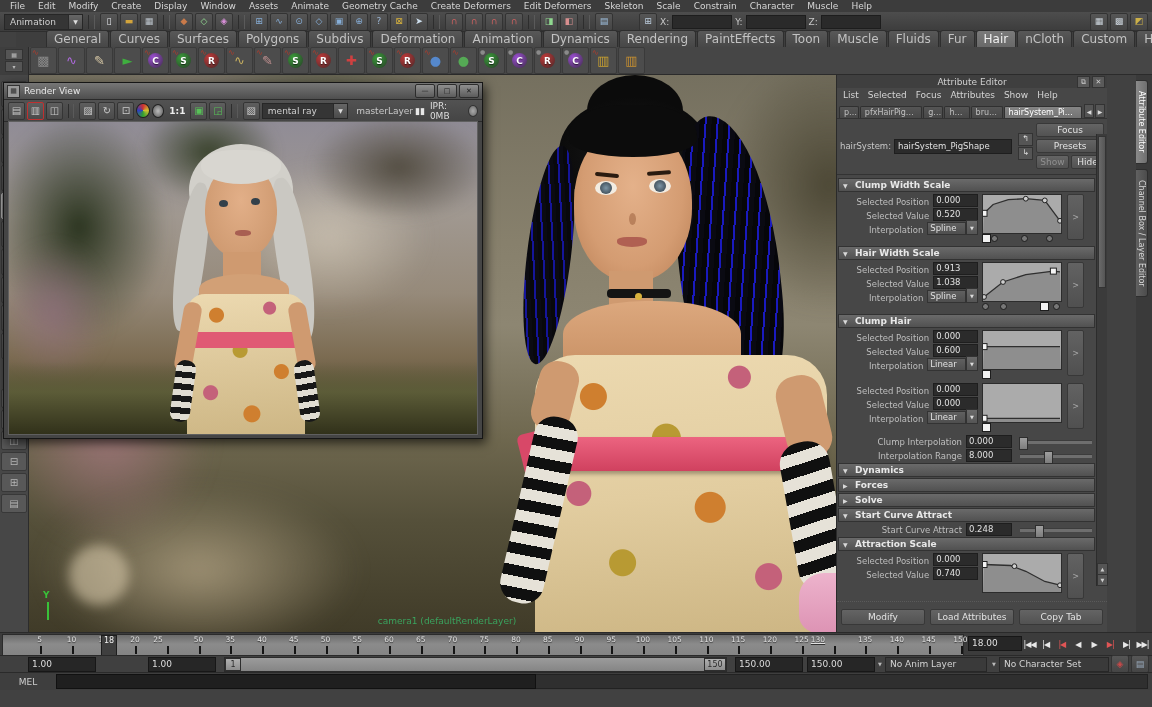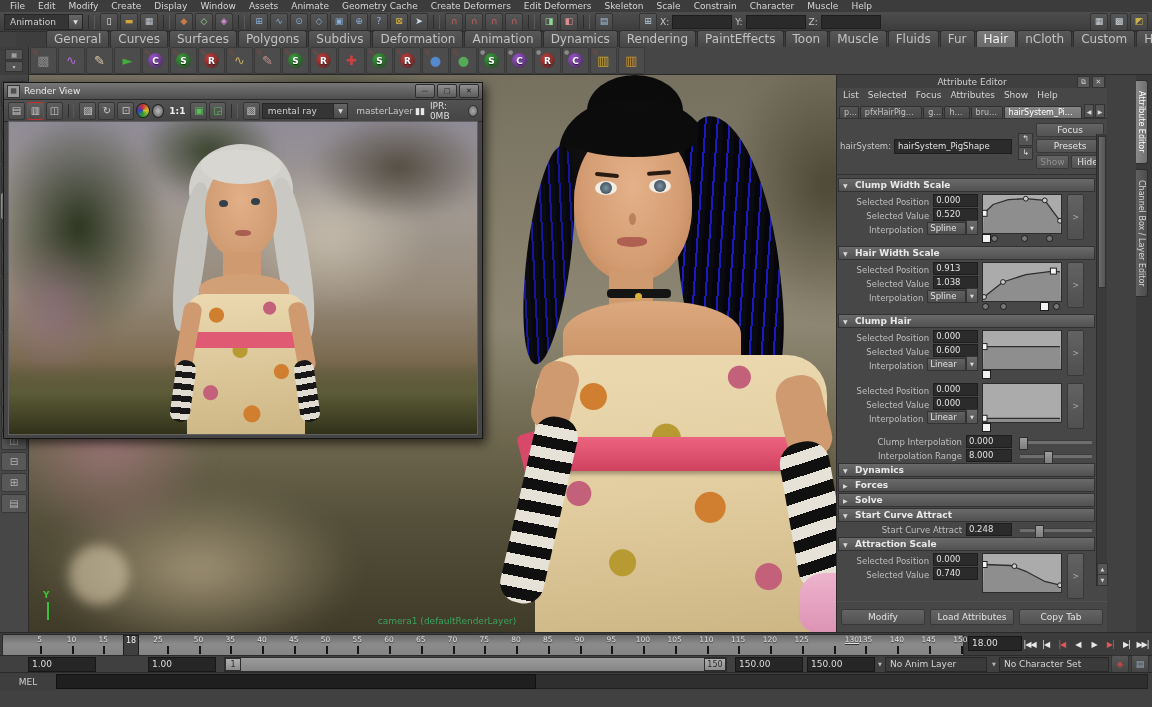--- a/index.html
+++ b/index.html
@@ -851,31 +851,31 @@
         <div class="tlab" style="left: 671.75px;">105</div>
         <div class="tick" style="left: 671.75px;"></div>
         <div class="tlab" style="left: 703.5px;">110</div>
         <div class="tick" style="left: 703.5px;"></div>
         <div class="tlab" style="left: 735.25px;">115</div>
         <div class="tick" style="left: 735.25px;"></div>
         <div class="tlab" style="left: 767px;">120</div>
         <div class="tick" style="left: 767px;"></div>
         <div class="tlab" style="left: 798.75px;">125</div>
         <div class="tick" style="left: 798.75px;"></div>
-        <div class="tlab" style="left: 849px; text-decoration: underline;">130</div>
+        <div class="tlab" style="left: 815px; text-decoration: underline;">130</div>
         <div class="tick" style="left: 830.5px;"></div>
         <div class="tlab" style="left: 862.25px;">135</div>
         <div class="tick" style="left: 862.25px;"></div>
         <div class="tlab" style="left: 894px;">140</div>
         <div class="tick" style="left: 894px;"></div>
         <div class="tlab" style="left: 925.75px;">145</div>
         <div class="tick" style="left: 925.75px;"></div>
         <div class="tlab" style="left: 957.5px;">150</div>
         <div class="tick" style="left: 957.5px;"></div>
-        <div id="tl-marker" style="left: 120px;">18</div>
+        <div id="tl-marker" style="left: 98px;">18</div>
       </div>
     <div id="tl-field">18.00</div>
     <div id="pbbtns">
         <div class="pbtn">|◀◀</div>
         <div class="pbtn">|◀</div>
         <div class="pbtn red">|◀</div>
         <div class="pbtn">◀</div>
         <div class="pbtn">▶</div>
         <div class="pbtn red">▶|</div>
         <div class="pbtn">▶|</div>

